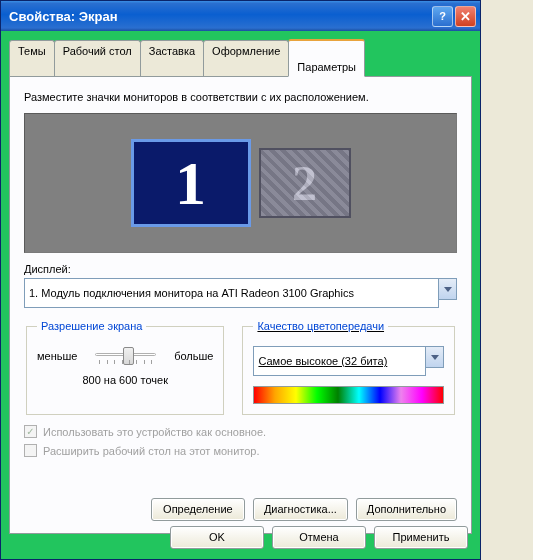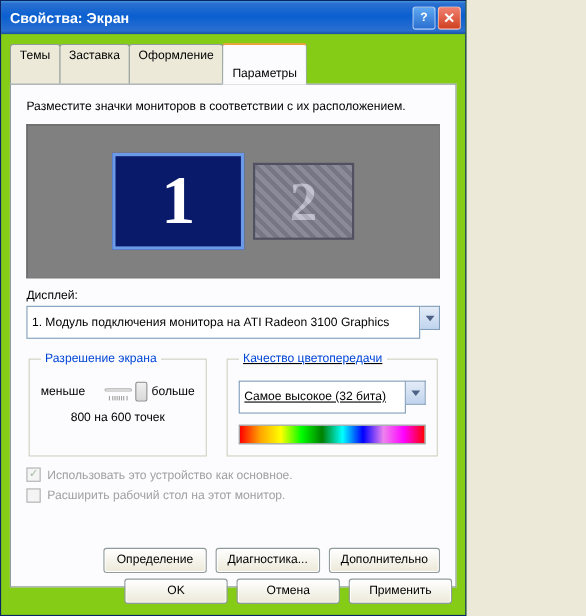--- a/index.html
+++ b/index.html
@@ -1,17 +1,17 @@
 <!DOCTYPE html>
 <html><head>
 <meta charset="utf-8">
 <style>
   * { box-sizing: border-box; }
   body { margin: 0; font-family: Tahoma, Arial, sans-serif; font-size: 11px; background: #ece9d8; }
-  .window { width: 424px; height: 560px; background: #84cc16; border: 1px solid #0a246a; position: relative; }
+  .window { width: 481px; height: 560px; background: #22c55e; border: 1px solid #0a246a; position: relative; }
   .titlebar { height: 30px; background: linear-gradient(to bottom, #3a8fe5 0%, #2a6fd0 8%, #0a5fd0 45%, #2a6fd0 90%, #1a4f9f 100%); display: flex; align-items: center; padding: 0 4px 0 8px; }
   .titlebar-text { color: #fff; font-weight: bold; font-size: 13px; flex: 1; }
   .titlebar-btns { display: flex; gap: 2px; }
   .tbtn { width: 21px; height: 21px; border-radius: 3px; display: flex; align-items: center; justify-content: center; cursor: pointer; border: 1px solid #fff8; }
   .tbtn.help { background: linear-gradient(to bottom, #5fa8f0, #2a6fd0); color: #fff; font-weight: bold; }
   .tbtn.close { background: linear-gradient(to bottom, #f08070, #d04020); color: #fff; font-weight: bold; font-size: 13px; }
   .client { padding: 8px; }
   .tabstrip { position: relative; top: 1px; display: flex; }
   .tab { padding: 4px 8px 3px 8px; background: #ece9d8; border: 1px solid #919b9c; border-bottom: none; border-radius: 3px 3px 0 0; margin-right: -1px; position: relative; cursor: pointer; }
   .tab.active { background: #fcfcfe; border-bottom: 1px solid #fcfcfe; z-index: 2; padding-top: 20px; margin-top: -1px; border-top: 2px solid #e8a33d; }
@@ -58,20 +58,21 @@
     <span class="titlebar-text">Свойства: Экран</span>
     <div class="titlebar-btns">
       <div class="tbtn help">?</div>
       <div class="tbtn close">✕</div>
     </div>
   </div>
 
   <div class="client">
     <div class="tabstrip">
       <div class="tab">Темы</div>
+      <div class="tab">Рабочий стол</div>
       <div class="tab">Заставка</div>
       <div class="tab">Оформление</div>
       <div class="tab active">Параметры</div>
     </div>
 
     <div class="tabpanel">
       <div class="instr">Разместите значки мониторов в соответствии с их расположением.</div>
 
       <div class="monitor-arrange">
         <div class="mon mon1">1</div>

